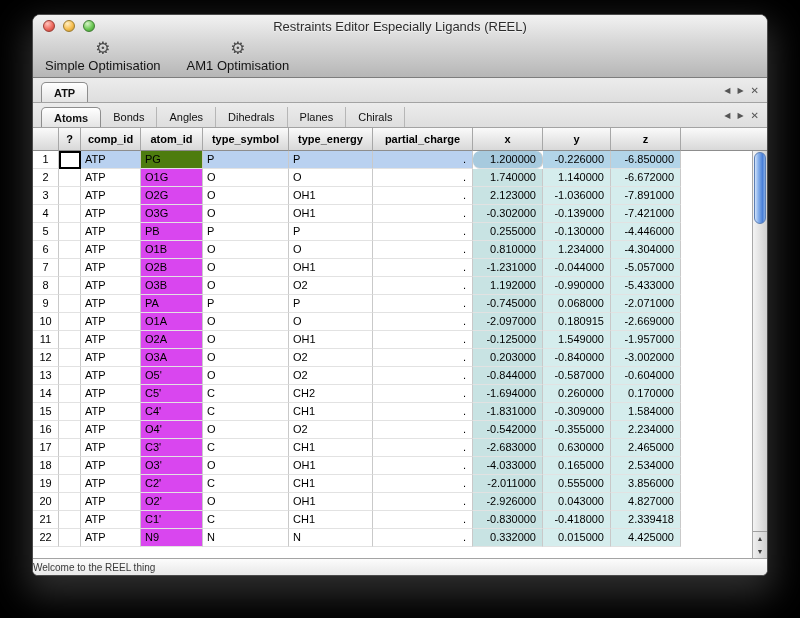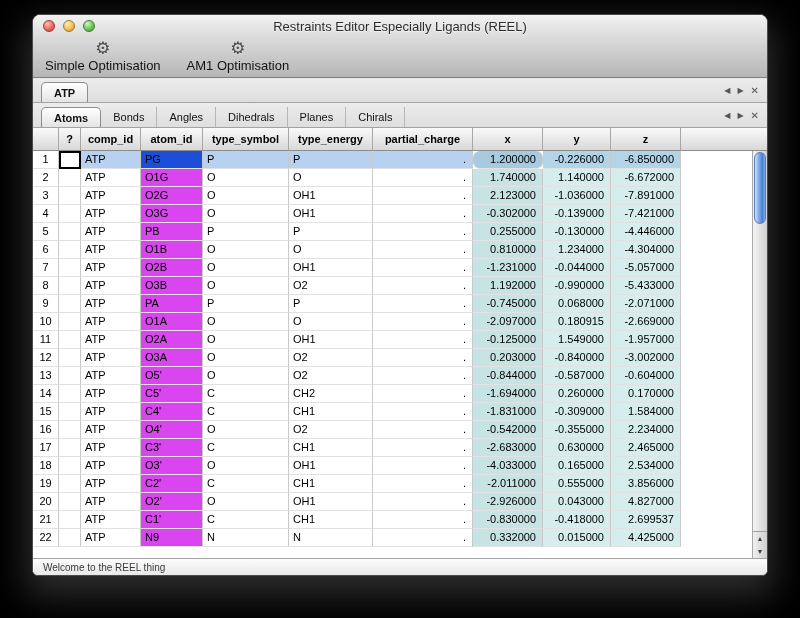--- a/index.html
+++ b/index.html
@@ -58,38 +58,38 @@
   .c-y{ width:68px; }
   .c-z{ width:70px; }
   .c-fill{ flex:1; border-right:none; border-bottom:none; }
   .th.c-fill{ border-bottom:1px solid #8d8d8d; }
   .num { text-align:right; padding-right:6px; }
 
   .trow .c-atom { background:#d946ef; }
   .trow .c-x { background:#c8e3e3; }
   .trow .c-y, .trow .c-z { background:#d5eded; }
   .trow.sel .c-comp, .trow.sel .c-sym, .trow.sel .c-energy, .trow.sel .c-charge { background:#b9d1f0; }
-  .trow.sel .c-atom { background:#1d4ed8; }
+  .trow.sel .c-atom { background:#4d7c0f; }
   .trow.sel .c-x { background:#a7cade;border-radius:7px; }
   .trow.sel .c-y, .trow.sel .c-z { background:#b2d4e8; }
   .trow.sel .c-q { background:#fff; border:2px solid #000; }
 
   .table-main { flex:1; display:flex; min-height:0; }
   .tbody { flex:1; overflow:hidden; background:#fff; }
   .trow { display:flex; height:18px; }
 
   
   .vscroll { flex:none; width:15px; background:linear-gradient(to right,#f4f4f4,#d0d0d0); border-left:1px solid #a8a8a8; position:relative; }
   .vthumb { position:absolute; top:1px; left:1px; width:12px; height:72px; border-radius:6px;
     background:linear-gradient(to right,#d3e2f8 0%,#8db5ed 30%,#4a80d8 75%,#83abe5 100%);
     border:1px solid #5b7fb5; }
   .varrows { position:absolute; bottom:0; left:0; width:100%; border-top:1px solid #9f9f9f; }
   .varrow { height:13px; display:flex; align-items:center; justify-content:center; font-size:7px; color:#3d3d3d; background:linear-gradient(to right,#f0f0f0,#cfcfcf); }
 
-  .statusbar { flex:none; height:17px; background:linear-gradient(#fcfcfc,#e8e8e8); border-top:1px solid #a4a4a4; display:flex; align-items:center; padding:0 10px; font-size:10px; color:#3a3a3a; }
+  .statusbar { flex:none; height:17px; background:linear-gradient(#fcfcfc,#e8e8e8); border-top:1px solid #a4a4a4; display:flex; align-items:center; padding:0 0; font-size:10px; color:#3a3a3a; }
 </style>
 </head>
 <body>
 
 <div class="screen">
   <div class="window">
 
     <div class="chrome">
       <div class="titlebar">
         <div class="traffic">
@@ -413,21 +413,21 @@
             <div class="trow">
               <div class="cell c-num">21</div>
               <div class="cell c-q"></div>
               <div class="cell c-comp">ATP</div>
               <div class="cell c-atom">C1'</div>
               <div class="cell c-sym">C</div>
               <div class="cell c-energy">CH1</div>
               <div class="cell c-charge num">.</div>
               <div class="cell c-x num">-0.830000</div>
               <div class="cell c-y num">-0.418000</div>
-              <div class="cell c-z num">2.699537</div>
+              <div class="cell c-z num">2.339418</div>
               <div class="cell c-fill"></div>
             </div>
             <div class="trow">
               <div class="cell c-num">22</div>
               <div class="cell c-q"></div>
               <div class="cell c-comp">ATP</div>
               <div class="cell c-atom">N9</div>
               <div class="cell c-sym">N</div>
               <div class="cell c-energy">N</div>
               <div class="cell c-charge num">.</div>

